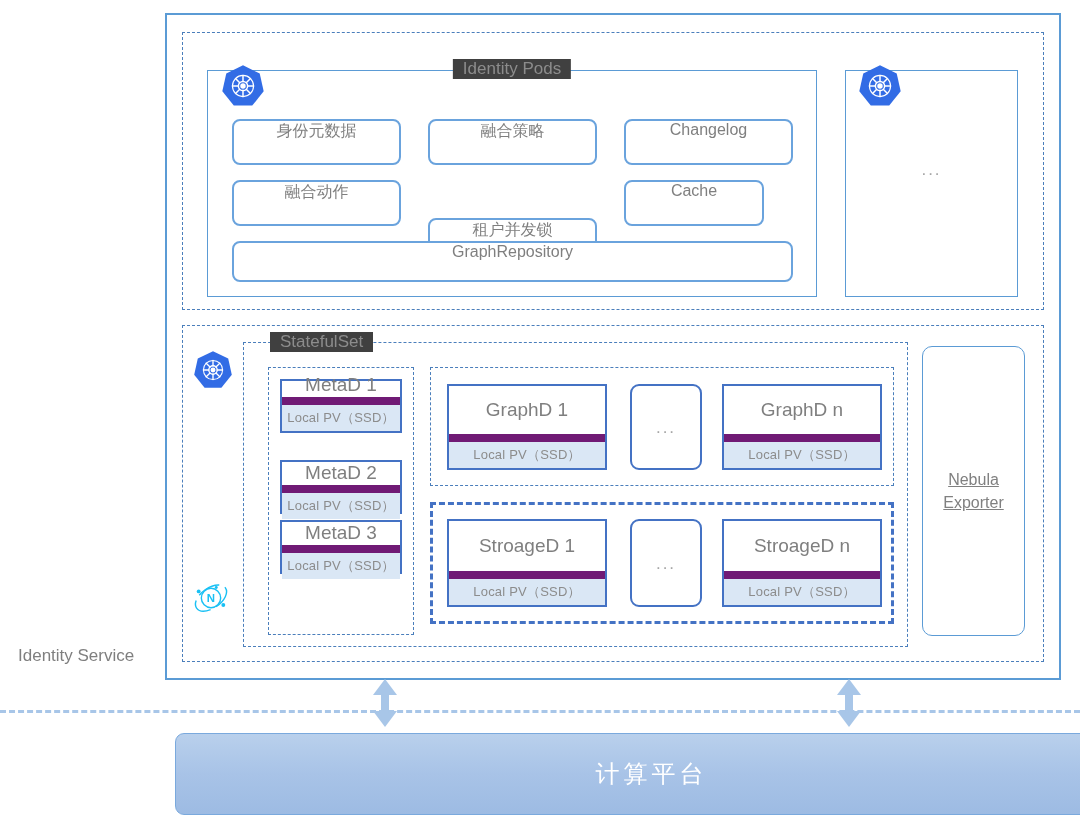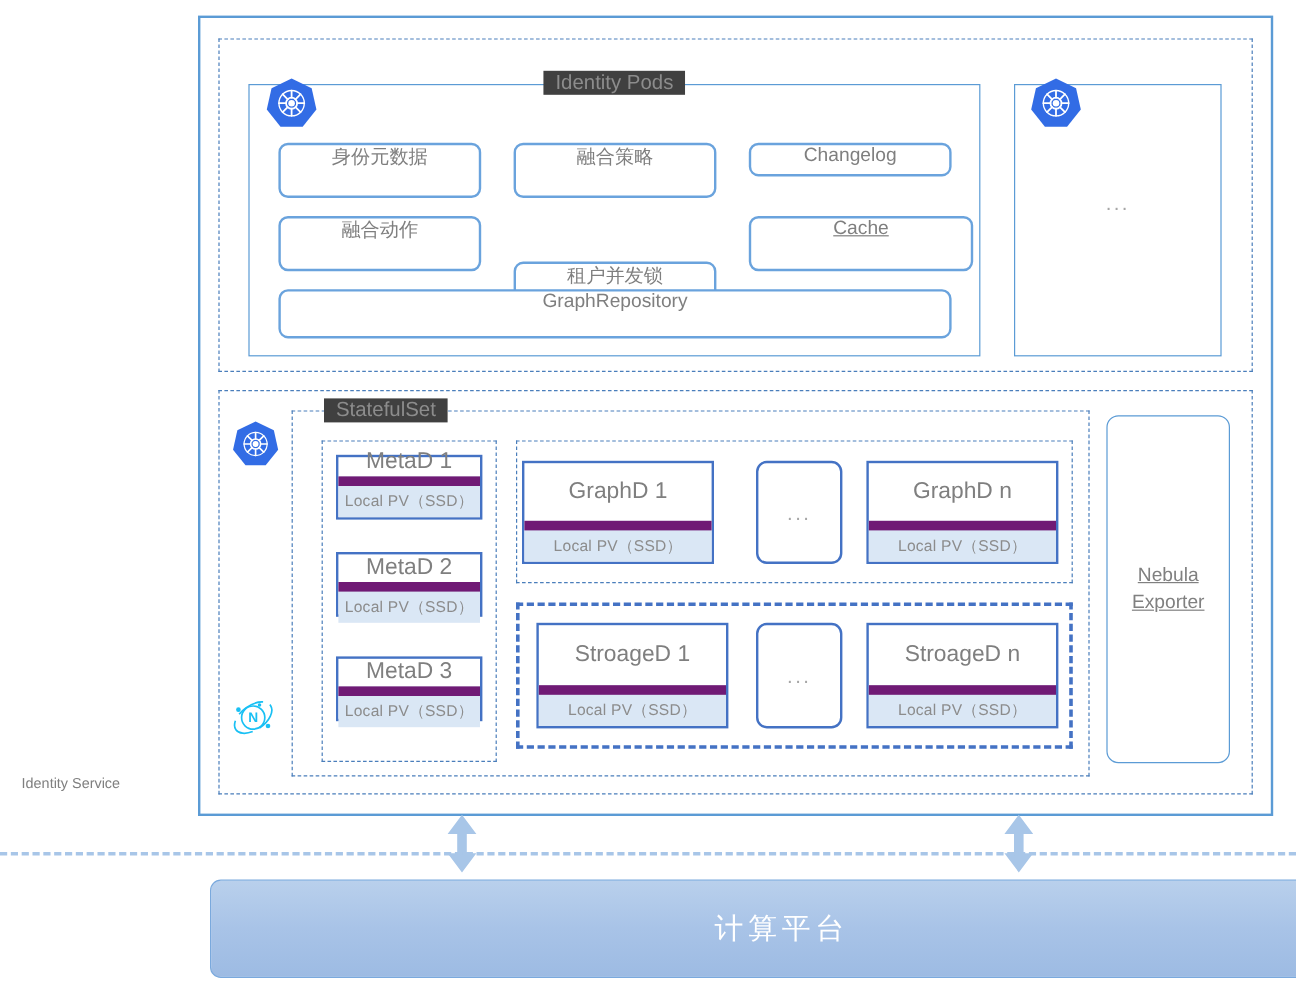--- a/index.html
+++ b/index.html
@@ -120,21 +120,21 @@
   .exporter{
     left:922px;top:346px;width:103px;height:290px;
     border:1.5px solid #5b9bd5;border-radius:10px;background:#fff;
     display:flex;align-items:center;justify-content:center;
     font-size:16px;color:#808080;text-align:center;line-height:1.45;text-decoration:underline;
   }
 
   
   .svc-caption{
     left:18px;top:646px;width:140px;
-    font-size:12px;color:#7f7f7f;text-align:left;
+    font-size:17px;color:#7f7f7f;text-align:left;
   }
 
   
   .sep-line{
     left:0px;top:710px;width:1080px;height:0;
     border-top:3px dashed #a8c6e8;
   }
 
   
   .platform{
@@ -186,31 +186,31 @@
       <circle cx="50" cy="50" r="6.2" fill="#ffffff"></circle>
     </svg>
   </div>
 
   <div class="pill" style="left:232px;top:119px;width:169px;height:46px;">
     <span>身份元数据</span>
   </div>
   <div class="pill" style="left:428px;top:119px;width:169px;height:46px;">
     <span>融合策略</span>
   </div>
-  <div class="pill" style="left:624px;top:119px;width:169px;height:28px;">
+  <div class="pill" style="left:624px;top:119px;width:169px;height:46px;">
     <span>Changelog</span>
   </div>
 
   <div class="pill" style="left:232px;top:180px;width:169px;height:46px;">
     <span>融合动作</span>
   </div>
   <div class="pill" style="left:428px;top:180px;width:169px;height:46px;margin-top:38px;">
     <span>租户并发锁</span>
   </div>
-  <div class="pill" style="left:624px;top:180px;width:187px;height:46px;text-decoration:underline;">
+  <div class="pill" style="left:624px;top:180px;width:140px;height:46px;">
     <span>Cache</span>
   </div>
 
   <div class="pill" style="left:232px;top:241px;width:561px;height:41px;">
     <span>GraphRepository</span>
   </div>
 
   <div class="legend-box pod-ellipsis-box"></div>
   <div class="k8s" style="left:858px;top:64px;width:44px;height:44px;">
     <svg viewBox="0 0 100 100" width="44" height="44" aria-hidden="true">
@@ -273,28 +273,28 @@
   <div class="dash-thin" style="left:268px;top:367px;width:146px;height:268px;"></div>
 
   <div class="node-card" style="left:280px;top:379px;width:122px;height:54px;justify-content:flex-end;">
     <div class="nc-title">MetaD 1</div>
     <div class="nc-pv">Local PV（SSD）</div>
   </div>
   <div class="node-card" style="left:280px;top:460px;width:122px;height:54px;">
     <div class="nc-title">MetaD 2</div>
     <div class="nc-pv">Local PV（SSD）</div>
   </div>
-  <div class="node-card" style="left:280px;top:547px;width:122px;height:54px;">
+  <div class="node-card" style="left:280px;top:520px;width:122px;height:54px;">
     <div class="nc-title">MetaD 3</div>
     <div class="nc-pv">Local PV（SSD）</div>
   </div>
 
   <div class="dash-thin" style="left:430px;top:367px;width:464px;height:119px;"></div>
 
-  <div class="node-card" style="left:435px;top:384px;width:160px;height:86px;">
+  <div class="node-card" style="left:447px;top:384px;width:160px;height:86px;">
     <div class="nc-title">GraphD 1</div>
     <div class="nc-pv">Local PV（SSD）</div>
   </div>
 
   <div class="dots-box" style="left:630px;top:384px;width:72px;height:86px;">
     <span>...</span>
   </div>
 
   <div class="node-card" style="left:722px;top:384px;width:160px;height:86px;">
     <div class="nc-title">GraphD n</div>

